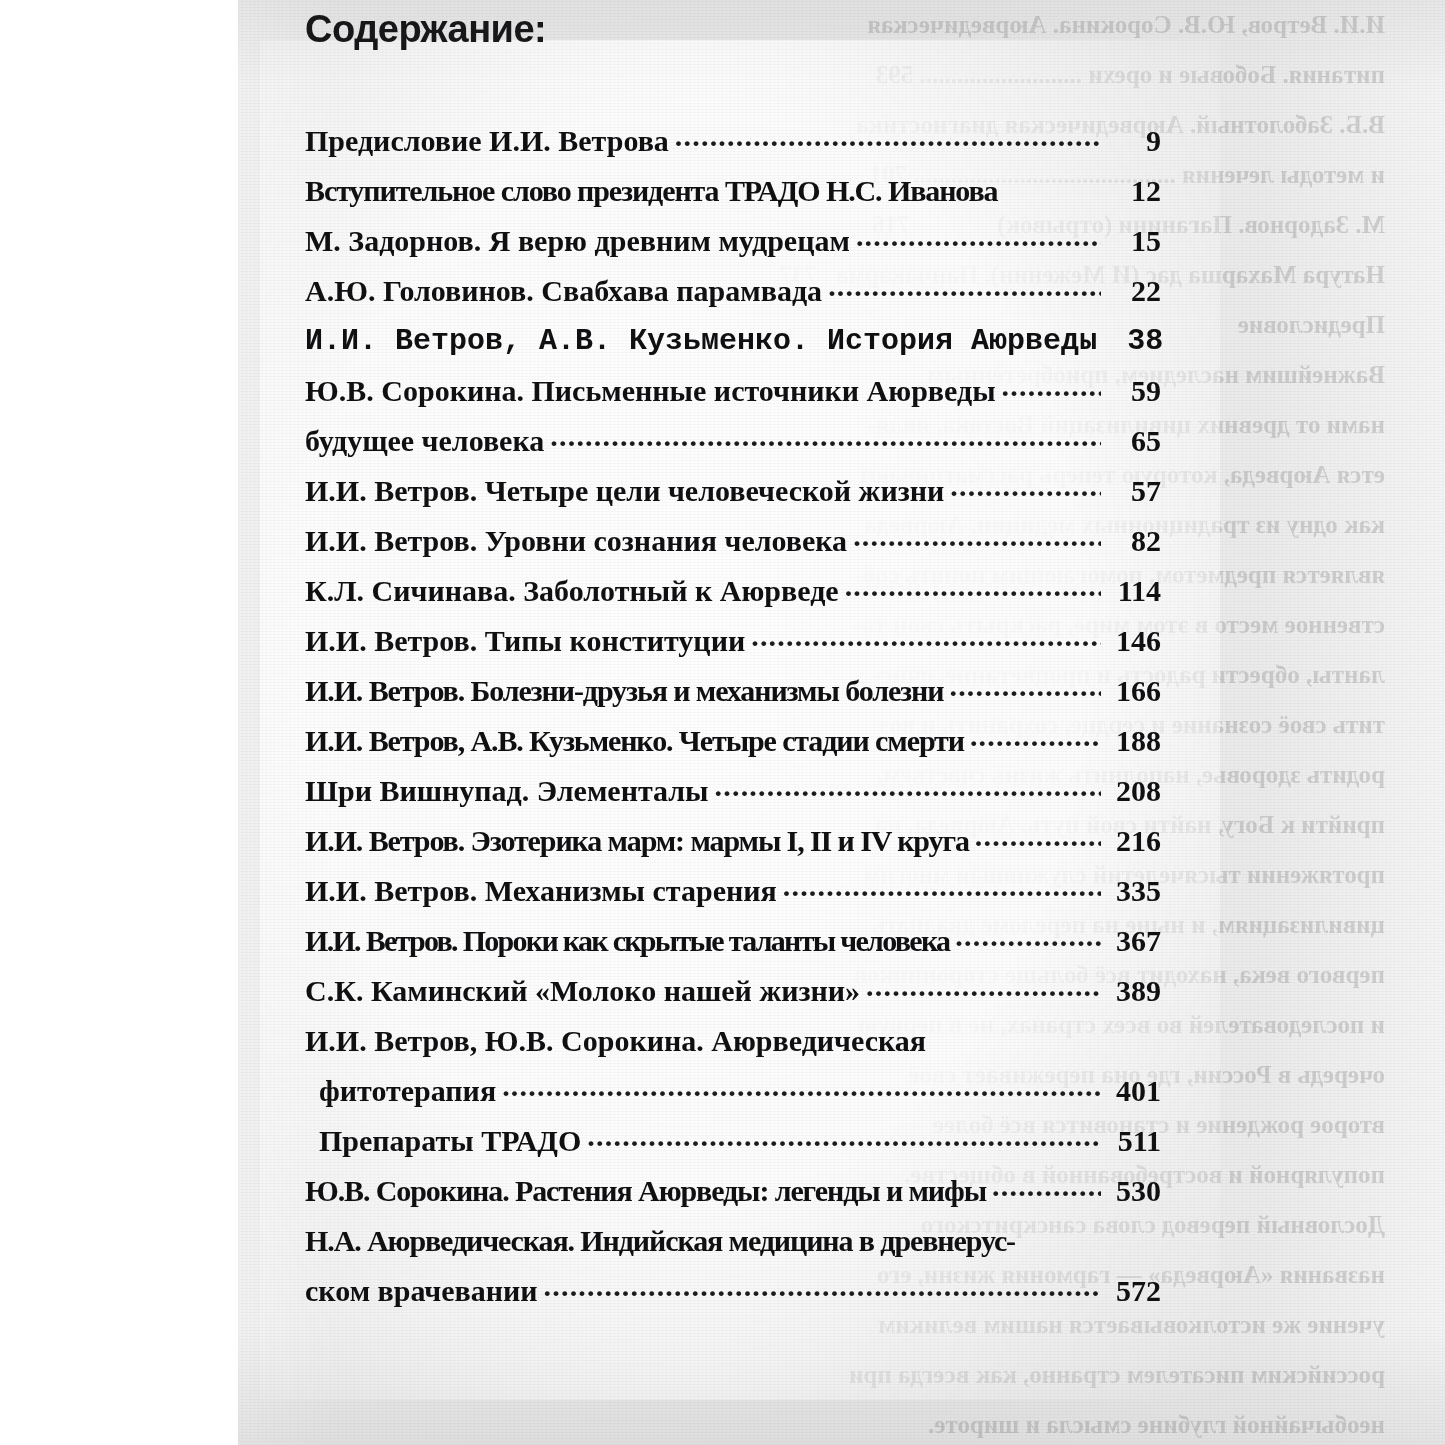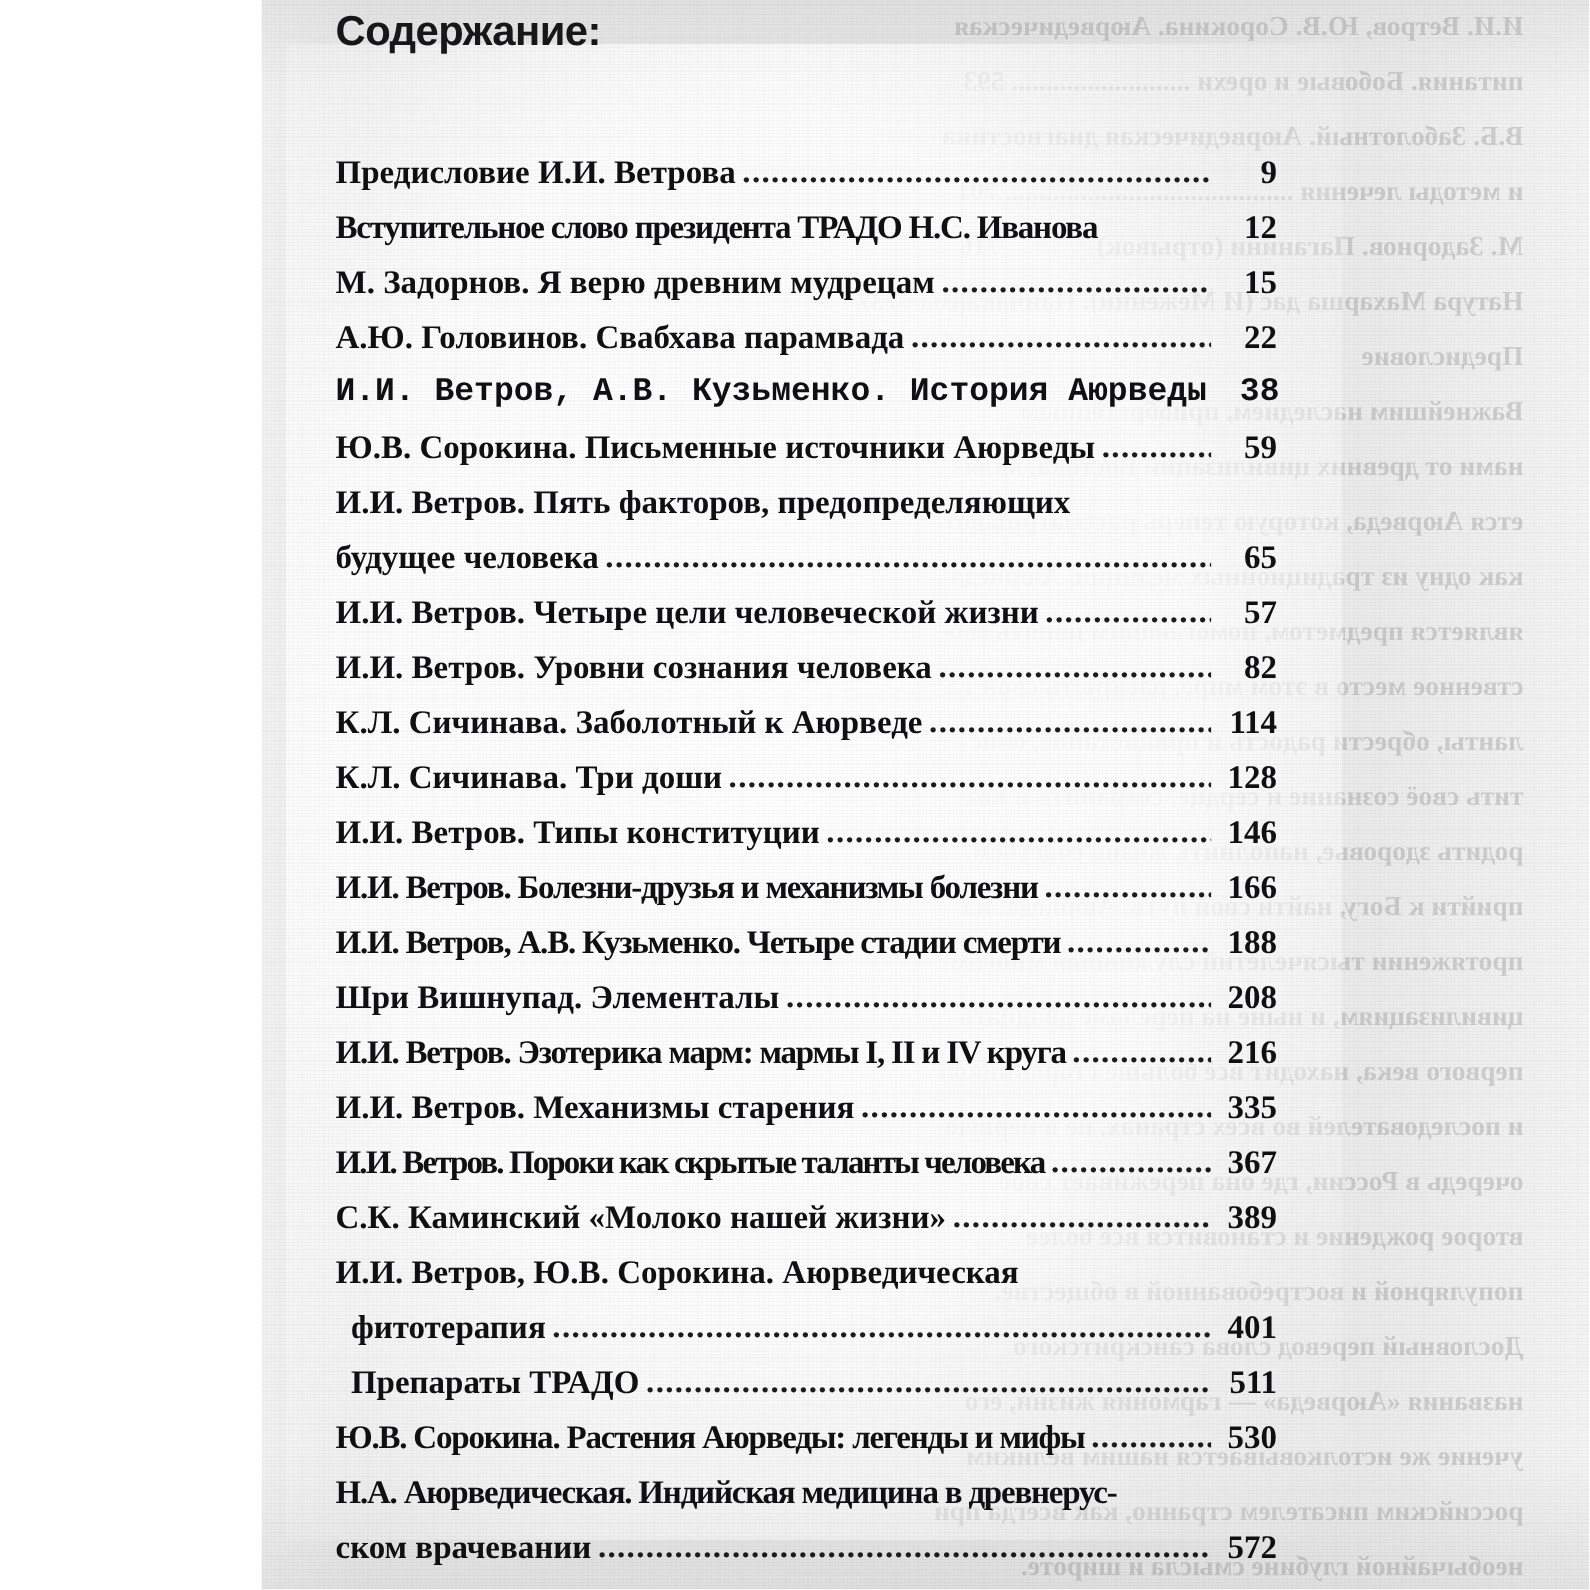--- a/index.html
+++ b/index.html
@@ -87,21 +87,21 @@
 
   .toc-list {
     position: absolute;
     left: 305px;
     top: 124px;
     width: 856px;
   }
 
   .toc-row {
     display: flex;
-    align-items: flex-end;
+    align-items: flex-start;
     height: 50px;
     font-family: "Liberation Serif", "DejaVu Serif", serif;
     font-weight: bold;
     font-size: 30px;
     color: #101013;
     white-space: nowrap;
   }
   .toc-row.narrow .t { letter-spacing: -1.1px; }
   .toc-row.tight  .t { letter-spacing: -1.7px; }
   .toc-row.indent { padding-left: 14px; }
@@ -190,49 +190,39 @@
         <div class="toc-row heavy">
           <span class="t">И.И. Ветров, А.В. Кузьменко. История Аюрведы</span>
           <span class="lead"></span>
           <span class="pg">38</span>
         </div>
         <div class="toc-row">
           <span class="t">Ю.В. Сорокина. Письменные источники Аюрведы</span>
           <span class="lead"></span>
           <span class="pg">59</span>
         </div>
-        <div class="toc-row nodots">
-          <span class="t">И.И. Ветров. Пять факторов, предопределяющих</span>
-          <span class="lead"></span>
-          <span class="pg"></span>
-        </div>
         <div class="toc-row">
           <span class="t">будущее человека</span>
           <span class="lead"></span>
           <span class="pg">65</span>
         </div>
         <div class="toc-row">
           <span class="t">И.И. Ветров. Четыре цели человеческой жизни</span>
           <span class="lead"></span>
           <span class="pg">57</span>
         </div>
         <div class="toc-row">
           <span class="t">И.И. Ветров. Уровни сознания человека</span>
           <span class="lead"></span>
           <span class="pg">82</span>
         </div>
         <div class="toc-row">
           <span class="t">К.Л. Сичинава. Заболотный к Аюрведе</span>
           <span class="lead"></span>
           <span class="pg">114</span>
-        </div>
-        <div class="toc-row">
-          <span class="t">К.Л. Сичинава. Три доши</span>
-          <span class="lead"></span>
-          <span class="pg">128</span>
         </div>
         <div class="toc-row">
           <span class="t">И.И. Ветров. Типы конституции</span>
           <span class="lead"></span>
           <span class="pg">146</span>
         </div>
         <div class="toc-row narrow">
           <span class="t">И.И. Ветров. Болезни-друзья и механизмы болезни</span>
           <span class="lead"></span>
           <span class="pg">166</span>

